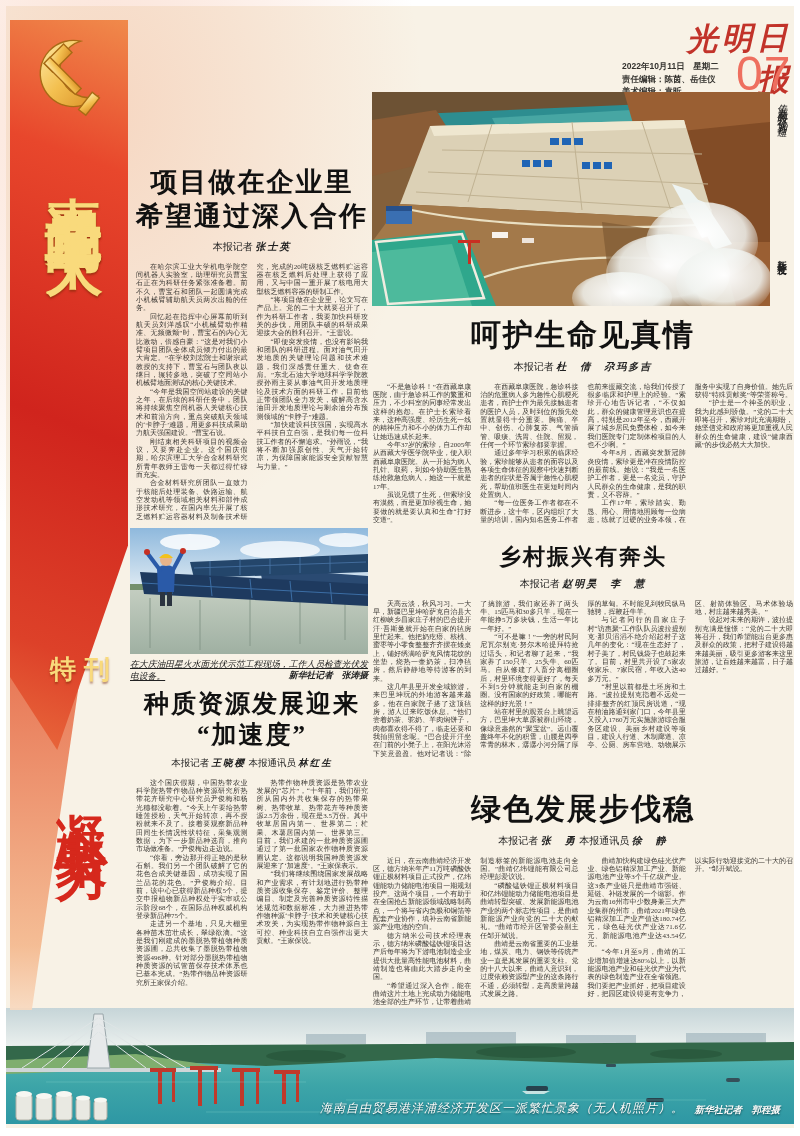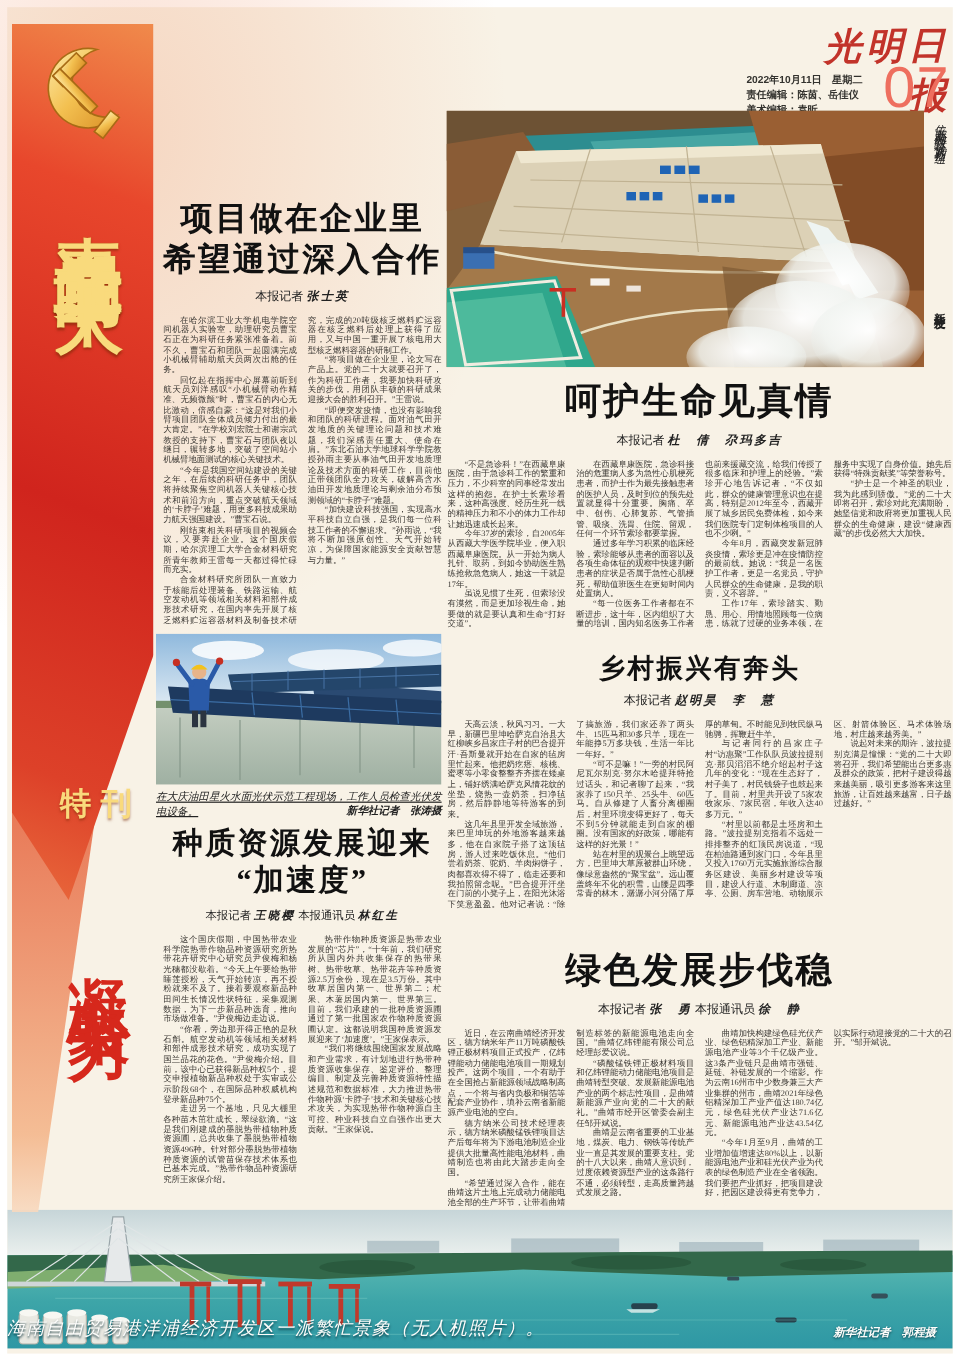--- a/index.html
+++ b/index.html
@@ -70,22 +70,22 @@
   .dam-caption{position:absolute;left:775px;top:96px;height:160px;writing-mode:vertical-rl;
           font-size:9.5px;font-style:italic;color:#222;letter-spacing:2px;}
   .dam-credit{position:absolute;left:775px;top:252px;writing-mode:vertical-rl;
           font-size:9.5px;font-weight:bold;color:#222;letter-spacing:2px;}
   .solar-photo{left:130px;top:528px;width:238px;height:126px;}
   .solar-caption{position:absolute;left:130px;top:658px;width:238px;font-size:8.8px;
           font-style:italic;color:#222;line-height:12px;text-align:justify;text-decoration:underline;}
   .solar-credit{position:absolute;left:130px;top:670px;width:238px;text-align:right;
           font-size:8.8px;font-weight:bold;font-style:italic;color:#222;}
   .harbor-photo{left:6px;top:1008px;width:788px;height:116px;}
-  .harbor-caption{position:absolute;left:0;right:110px;bottom:7px;text-align:left;
-          font-size:15px;font-style:italic;color:#fdfdfb;text-shadow:0 1px 2px rgba(0,40,50,.8);letter-spacing:1px;margin-top:20px;}
+  .harbor-caption{position:absolute;left:0;right:110px;bottom:7px;text-align:right;
+          font-size:12px;font-style:italic;color:#fdfdfb;text-shadow:0 1px 2px rgba(0,40,50,.8);letter-spacing:1px;margin-top:20px;}
   .harbor-credit{position:absolute;right:14px;bottom:7px;font-size:9.5px;font-weight:bold;font-style:italic;
           color:#fdfdfb;text-shadow:0 1px 2px rgba(0,40,50,.8);}
 </style>
 </head>
 <body>
 
 <div class="page">
   <div class="paper"></div>
   <div class="glow"></div>
 
@@ -295,21 +295,21 @@
       <div>“加速度”</div>
     </div>
     <div class="byline">
       <span>本报记者</span>
       <span class="kai">王晓樱</span>
       <span>本报通讯员</span>
       <span class="kai">林红生</span>
     </div>
     <div class="bodytext">
         <p class="para">这个国庆假期，中国热带农业科学院热带作物品种资源研究所热带花卉研究中心研究员尹俊梅和杨光穗都没歇着。“今天上午要给热带睡莲授粉，天气开始转凉，再不授粉就来不及了。接着要观察新品种田间生长情况性状特征，采集观测数据，为下一步新品种选育，推向市场做准备。”尹俊梅边走边说。</p>
-        <p class="para">“你看，旁边那开得正艳的是秋石斛。航空发动机等领域相关材料和部件成形技术研究，成功实现了国兰品花的花色。”尹俊梅介绍。目前，该中心已获得新品种权5个，提交申报植物新品种权处于实审或公示阶段68个，在国际品种权威机构登录新品种75个。</p>
+        <p class="para">“你看，旁边那开得正艳的是秋石斛。我们另一个团队破解了它的花色合成关键基因，成功实现了国兰品花的花色。”尹俊梅介绍。目前，该中心已获得新品种权5个，提交申报植物新品种权处于实审或公示阶段68个，在国际品种权威机构登录新品种75个。</p>
         <p class="para">走进另一个基地，只见大棚里各种苗木茁壮成长，翠绿欲滴。“这是我们刚建成的墨脱热带植物种质资源圃，总共收集了墨脱热带植物资源496种。针对部分墨脱热带植物种质资源的试管苗保存技术体系也已基本完成。”热带作物品种资源研究所王家保介绍。</p>
         <p class="para">热带作物种质资源是热带农业发展的“芯片”，“十年前，我们研究所从国内外共收集保存的热带果树、热带牧草、热带花卉等种质资源2.5万余份，现在是3.5万份。其中牧草居国内第一、世界第二；杧果、木薯居国内第一、世界第三。目前，我们承建的一批种质资源圃通过了第一批国家农作物种质资源圃认定。这都说明我国种质资源发展迎来了‘加速度’。”王家保表示。</p>
         <p class="para">“我们将继续围绕国家发展战略和产业需求，有计划地进行热带种质资源收集保存、鉴定评价、整理编目、制定及完善种质资源特性描述规范和数据标准，大力推进热带作物种源‘卡脖子’技术和关键核心技术攻关，为实现热带作物种源自主可控、种业科技自立自强作出更大贡献。”王家保说。</p>
       </div>
   </div>
 
   <div class="art-village">
     <div class="headline">乡村振兴有奔头</div>
     <div class="byline">
       <span>本报记者</span>

